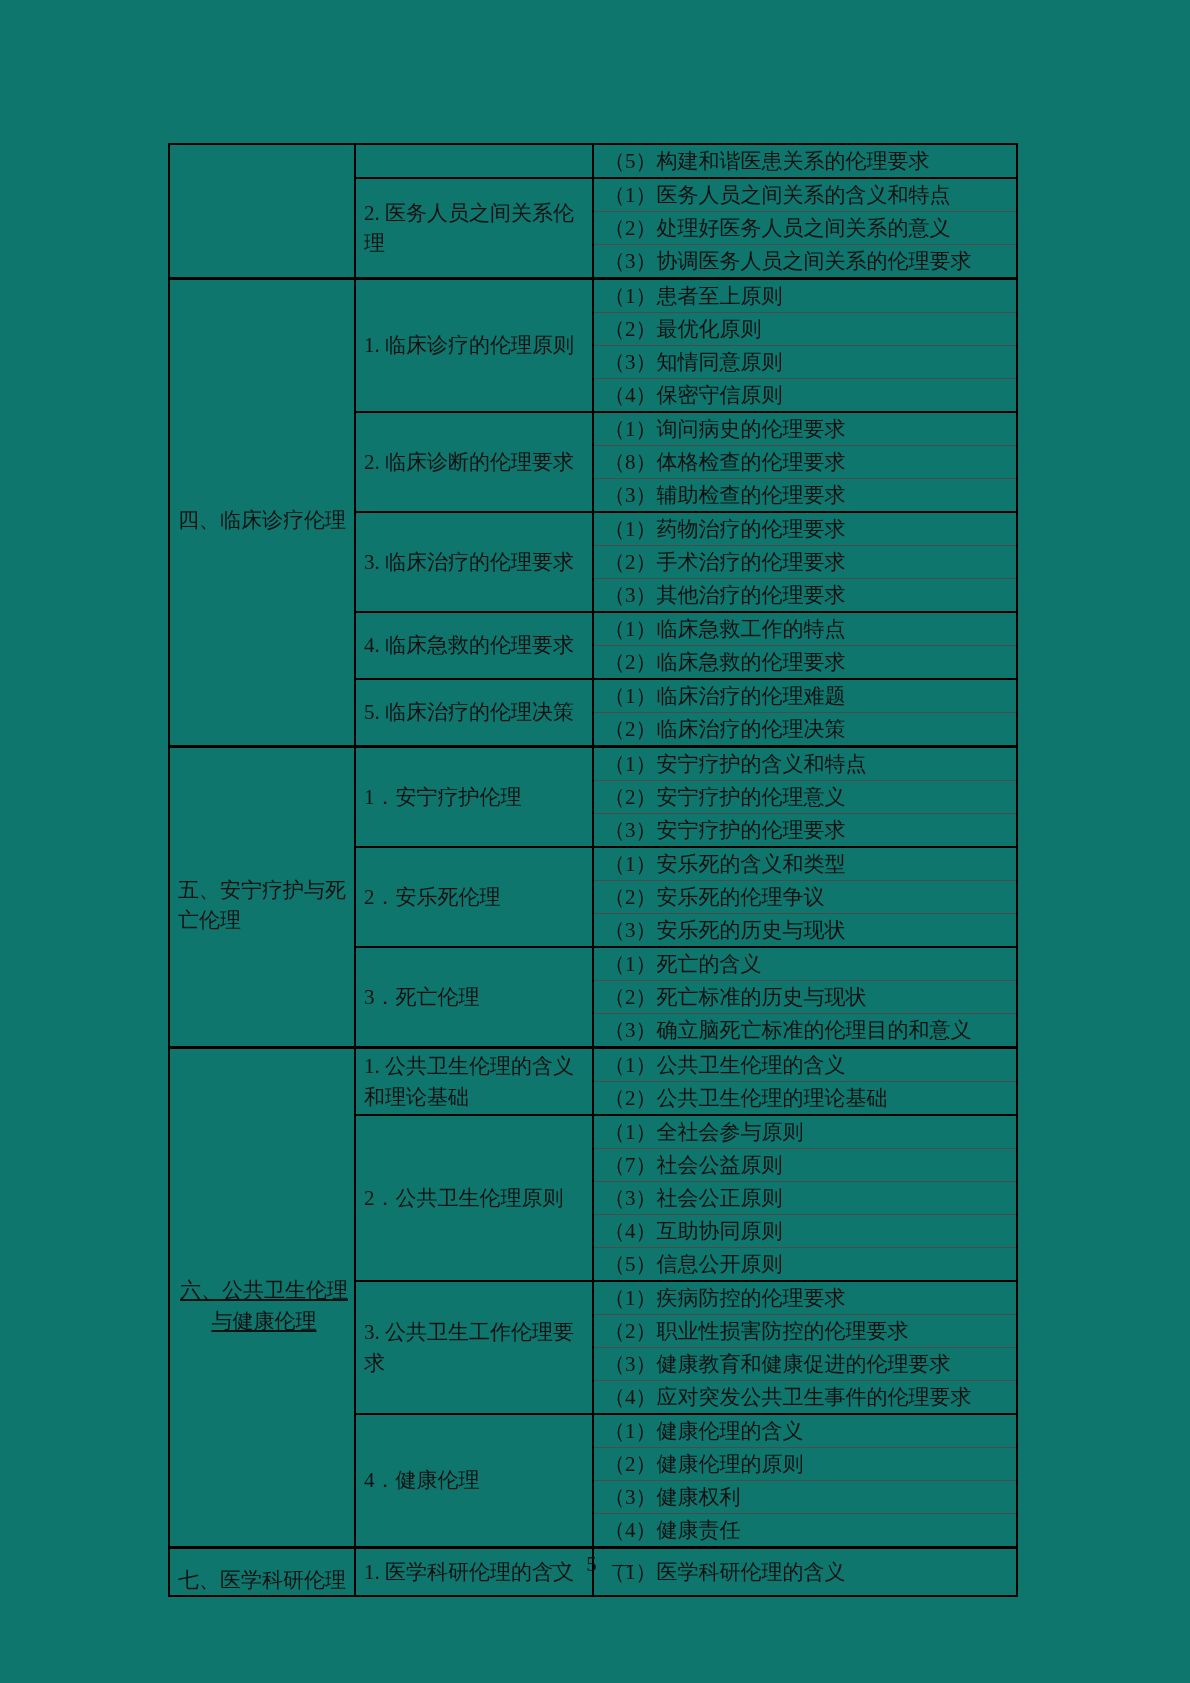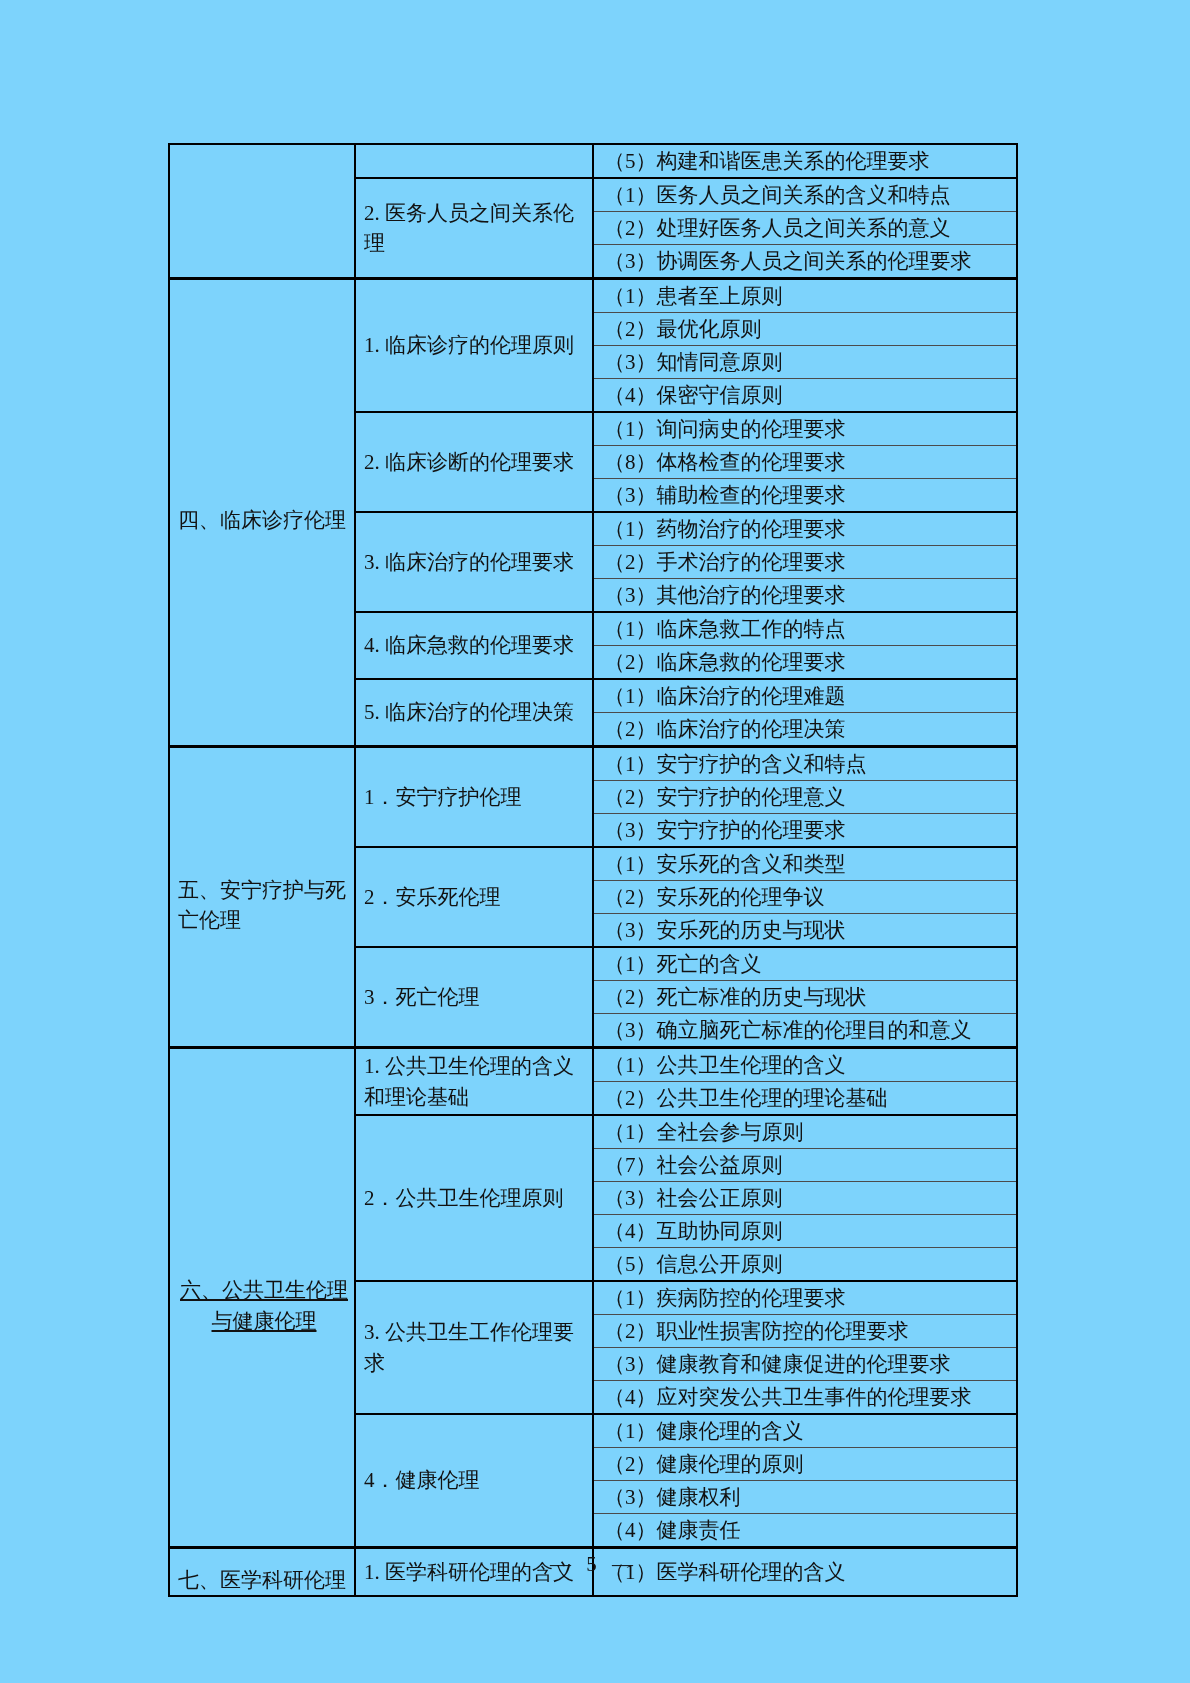--- a/index.html
+++ b/index.html
@@ -2,21 +2,21 @@
 <html><head>
 <meta charset="utf-8">
 <style>
   html,body{margin:0;padding:0;}
   body{
     width:1190px;height:1683px;
     background:#ffffff;
     font-family:"Liberation Serif","DejaVu Serif",serif;
     color:#121212;
   }
-  .page{position:relative;width:1190px;height:1683px;background:#7dd3fc;overflow:hidden;}
+  .page{position:relative;width:1190px;height:1683px;background:#0f766e;overflow:hidden;}
   .tbl-wrap{position:absolute;left:168px;top:143px;width:848px;}
   table.syllabus{
     border-collapse:collapse;
     table-layout:fixed;
     width:848px;
     border:2px solid #000;
     font-size:21px;
     line-height:1.45;
   }
   col.c1{width:186px;}

